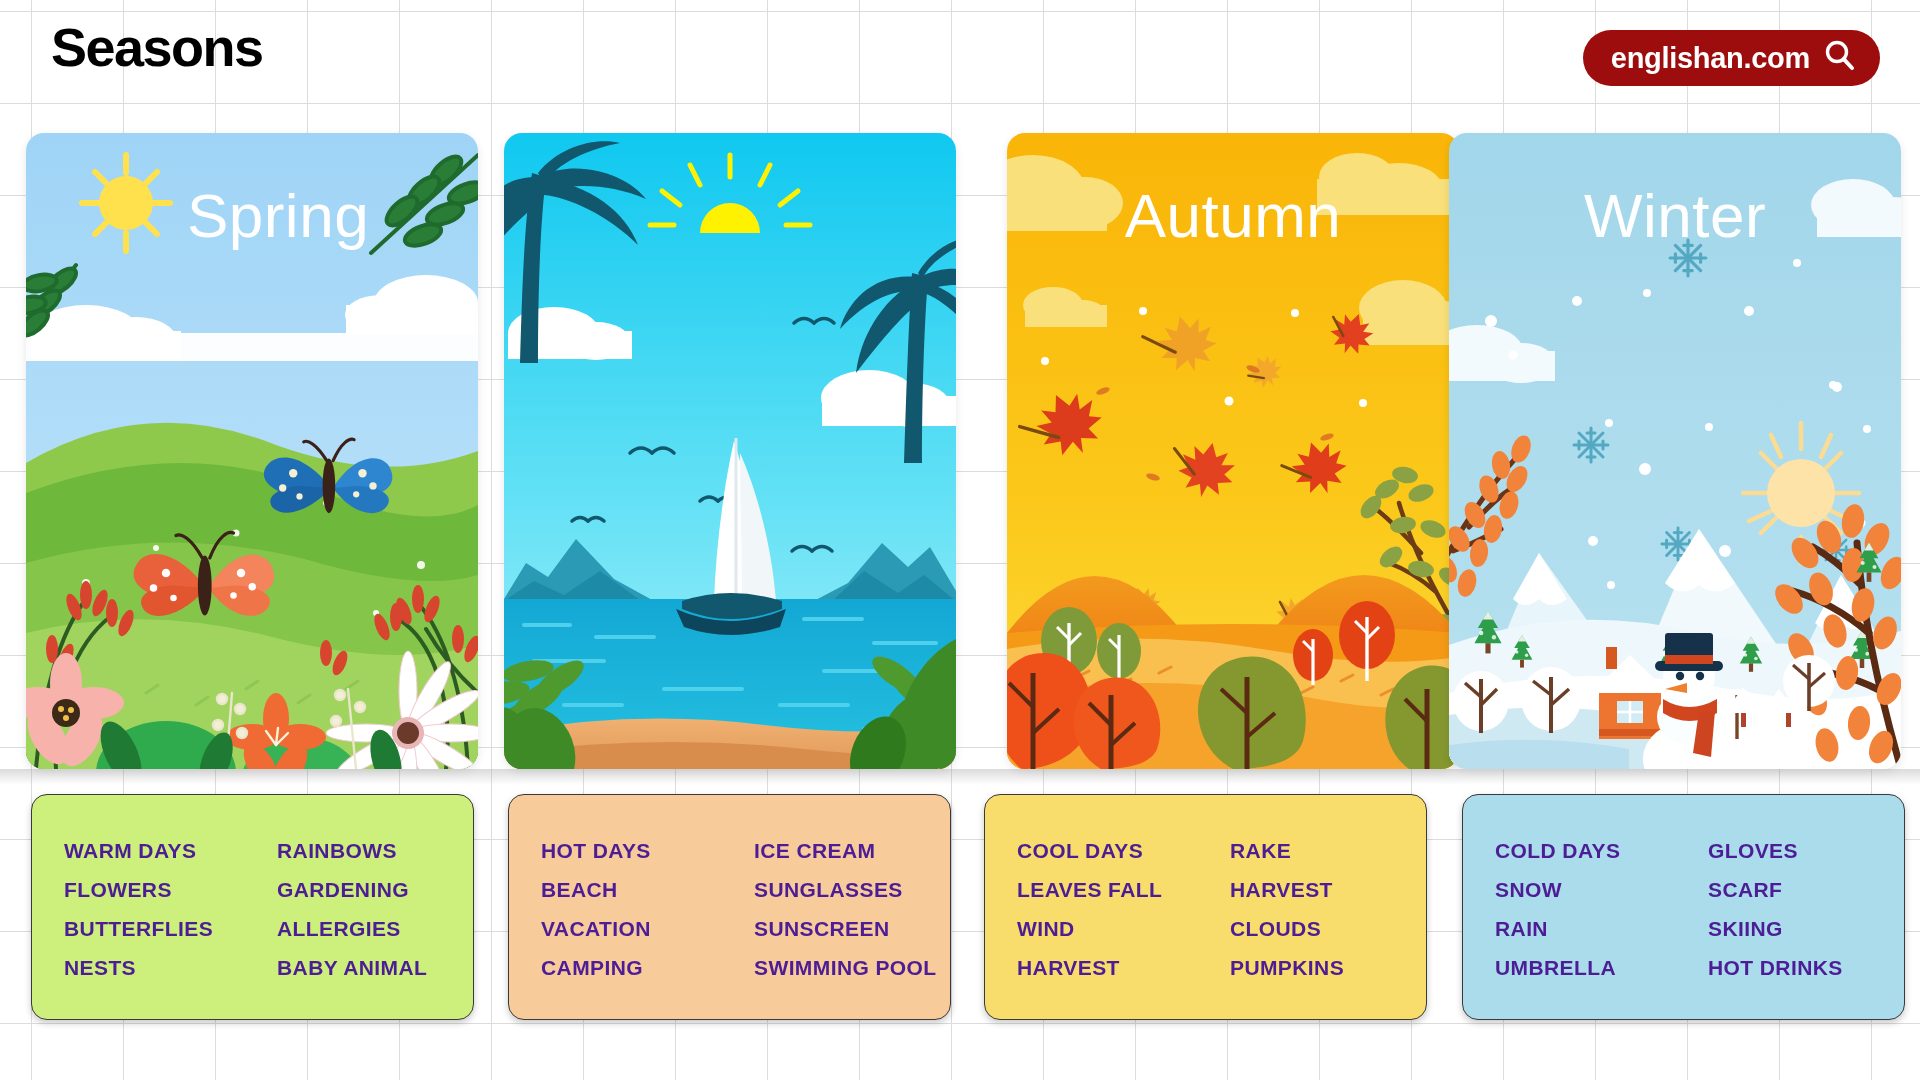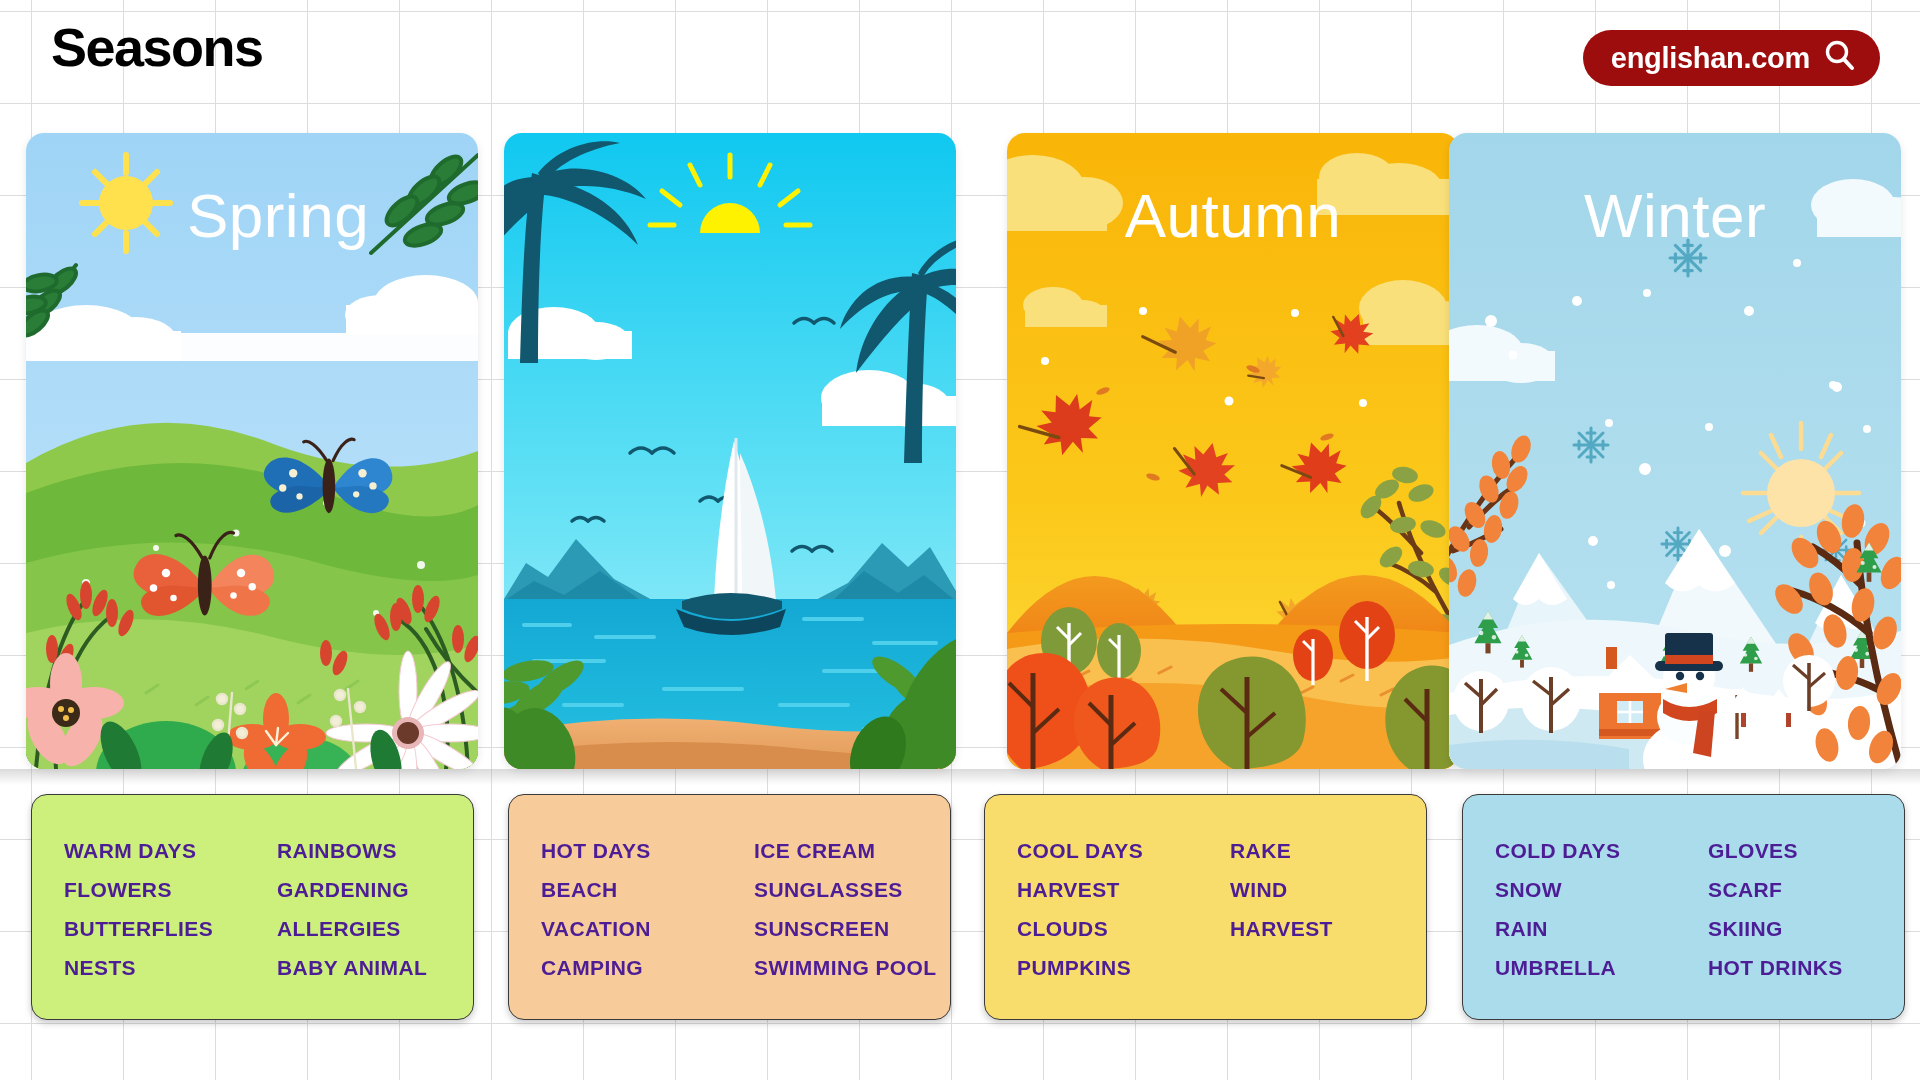--- a/index.html
+++ b/index.html
@@ -895,20 +895,21 @@
         <div class="word-item">SUNSCREEN</div>
         <div class="word-item">CAMPING</div>
         <div class="word-item">SWIMMING POOL</div>
       </div>
     </div>
 
     <div class="word-box box-autumn">
       <div class="word-grid">
         <div class="word-item">COOL DAYS</div>
         <div class="word-item">RAKE</div>
+        <div class="word-item">LEAVES FALL</div>
         <div class="word-item">HARVEST</div>
         <div class="word-item">WIND</div>
         <div class="word-item">CLOUDS</div>
         <div class="word-item">HARVEST</div>
         <div class="word-item">PUMPKINS</div>
       </div>
     </div>
 
     <div class="word-box box-winter">
       <div class="word-grid">

